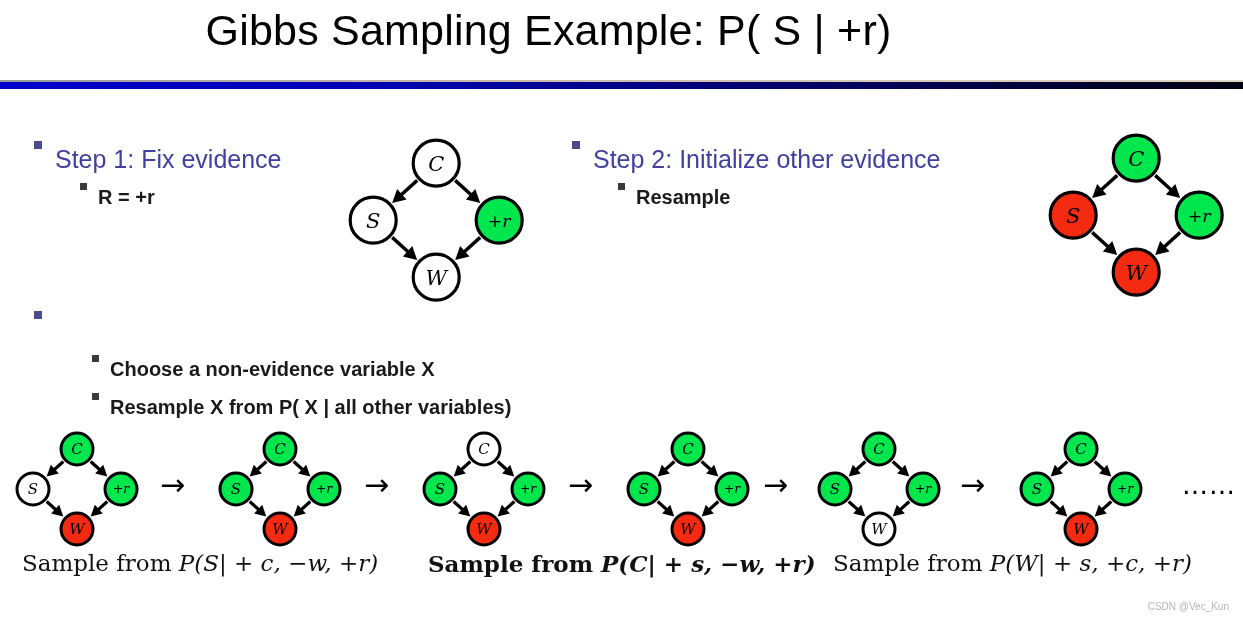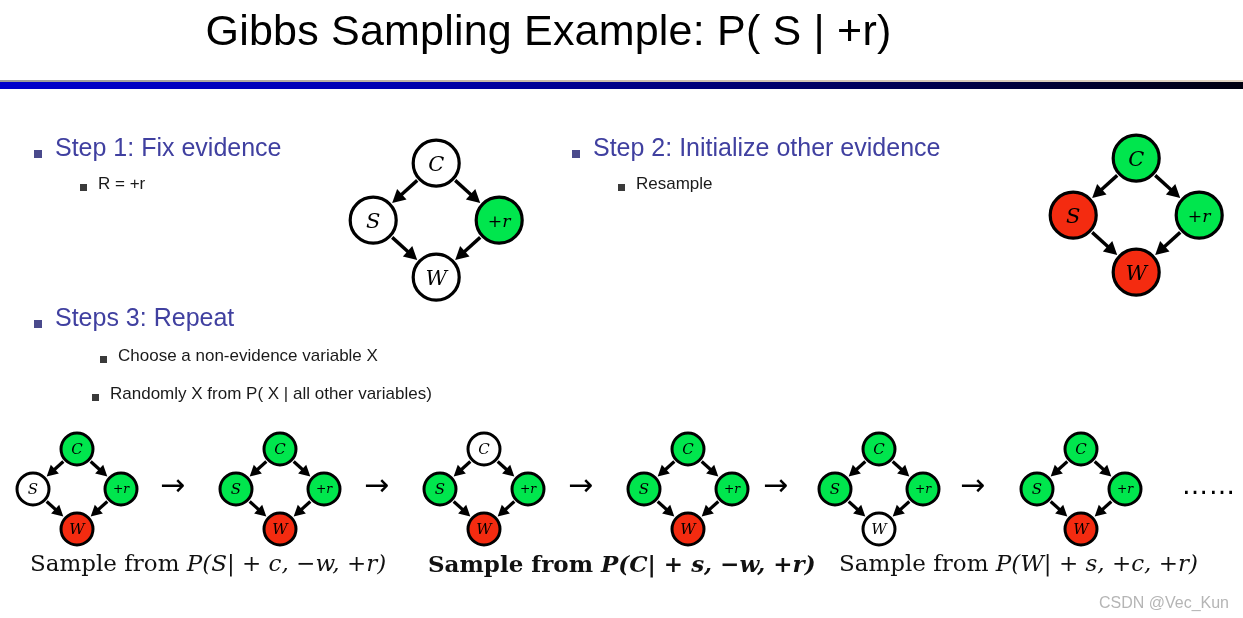--- a/index.html
+++ b/index.html
@@ -46,22 +46,23 @@
     position: absolute;
     top: 2px; left: 0;
     width: 100%; height: 7px;
     background: linear-gradient(to right, #0000cc 0%, #0000b4 30%, #000066 65%, #000010 100%);
   }
 
   
   .bullet-row {
     position: absolute;
     display: flex;
-    align-items: flex-end;
+    align-items: flex-start;
     white-space: nowrap;
+    margin-top: 12px;
   }
   .bullet-mark {
     display: inline-block;
     width: 8px;
     height: 8px;
     background: #4a4a8c;
     margin-right: 13px;
     flex: none;
     position: relative;
     top: -4px;
@@ -72,31 +73,31 @@
     background: #3a3a3a;
     margin-right: 11px;
     top: -3px;
   }
   .lvl1-text {
     font-size: 25px;
     color: #4040a0;
     font-weight: 400;
   }
   .lvl2-text {
-    font-size: 17px;
+    font-size: 20px;
     color: #1a1a1a;
-    font-weight: 400;
+    font-weight: 700;
   }
 
   #step1-bullet { left: 34px; top: 133px; }
   #step1-sub    { left: 80px; top: 174px; }
   #step2-bullet { left: 572px; top: 133px; }
   #step2-sub    { left: 618px; top: 174px; }
   #step3-bullet { left: 34px; top: 303px; }
-  #step3-sub1   { left: 100px; top: 346px; }
+  #step3-sub1   { left: 92px; top: 346px; }
   #step3-sub2   { left: 92px; top: 384px; }
 
   
   .bn {
     position: absolute;
   }
   .bn svg { display: block; overflow: visible; }
 
   .node-circle { stroke: #000000; }
   .node-label {
@@ -133,21 +134,21 @@
     white-space: nowrap;
   }
   .caption .mi { font-style: italic; }
   .caption .mup { font-style: normal; }
 
   
   .watermark {
     position: absolute;
     right: 14px;
     bottom: 6px;
-    font-size: 16px;
+    font-size: 10px;
     color: #b5b5b5;
     font-family: "Liberation Sans", sans-serif;
     white-space: nowrap;
   }
 </style>
 </head>
 <body>
 
 <div class="slide-title">Gibbs Sampling Example: P( S | +r)</div>
 
@@ -169,29 +170,28 @@
   <span class="bullet-mark"></span>
   <span class="lvl1-text">Step 2: Initialize other evidence</span>
 </div>
 <div class="bullet-row" id="step2-sub">
   <span class="bullet-mark sub"></span>
   <span class="lvl2-text">Resample</span>
 </div>
 
 <div class="bullet-row" id="step3-bullet">
   <span class="bullet-mark"></span>
-  <span class="lvl1-text">Steps 3: Repeat</span>
 </div>
 <div class="bullet-row" id="step3-sub1">
   <span class="bullet-mark sub"></span>
   <span class="lvl2-text">Choose a non-evidence variable X</span>
 </div>
 <div class="bullet-row" id="step3-sub2">
   <span class="bullet-mark sub"></span>
-  <span class="lvl2-text">Randomly X from P( X | all other variables)</span>
+  <span class="lvl2-text">Resample X from P( X | all other variables)</span>
 </div>
 
 <div class="bn" id="net-step1" style="left:345px; top:135px;">
     <svg width="182.4" height="170.4" viewBox="0 0 182.4 170.4">
       <line x1="72.21668405443145" y1="45.37538109360963" x2="54.12409083816705" y2="61.74487019403935" stroke="#000000" stroke-width="3.4" stroke-linecap="butt"></line>
       <polygon points="47.18331594556855,68.02461890639037 52.1268878063937,54.11199524092533 61.51967434196146,64.49349614865812" fill="#000000"></polygon>
       <line x1="110.18331594556854" y1="45.37538109360963" x2="128.27590916183297" y2="61.74487019403935" stroke="#000000" stroke-width="3.4" stroke-linecap="butt"></line>
       <polygon points="135.21668405443145,68.02461890639037 120.88032565803854,64.49349614865812 130.27311219360632,54.11199524092533" fill="#000000"></polygon>
       <line x1="47.18331594556855" y1="102.37538109360963" x2="65.27590916183296" y2="118.74487019403934" stroke="#000000" stroke-width="3.4" stroke-linecap="butt"></line>
       <polygon points="72.21668405443145,125.02461890639036 57.880325658038544,121.49349614865812 67.27311219360631,111.11199524092532" fill="#000000"></polygon>
@@ -350,23 +350,23 @@
     </svg>
   </div>
 
 <div class="chain-arrow" style="left:160px; top:470px;">→</div>
 <div class="chain-arrow" style="left:364px; top:470px;">→</div>
 <div class="chain-arrow" style="left:568px; top:470px;">→</div>
 <div class="chain-arrow" style="left:763px; top:470px;">→</div>
 <div class="chain-arrow" style="left:960px; top:470px;">→</div>
 <div class="chain-dots" style="left:1182px; top:472px;">……</div>
 
-<div class="caption" style="left:30px; top:550px;">
+<div class="caption" style="left:22px; top:550px;">
   <span class="mup">Sample from </span><span class="mi">P(S| + c, −w, +r)</span>
 </div>
 <div class="caption" style="left:428px; top:550px;font-weight:bold;">
   <span class="mup">Sample from </span><span class="mi">P(C| + s, −w, +r)</span>
 </div>
-<div class="caption" style="left:833px; top:550px;margin-left:6px;">
+<div class="caption" style="left:833px; top:550px;">
   <span class="mup">Sample from </span><span class="mi">P(W| + s, +c, +r)</span>
 </div>
 
 <div class="watermark">CSDN @Vec_Kun</div>
 
 </body></html>

